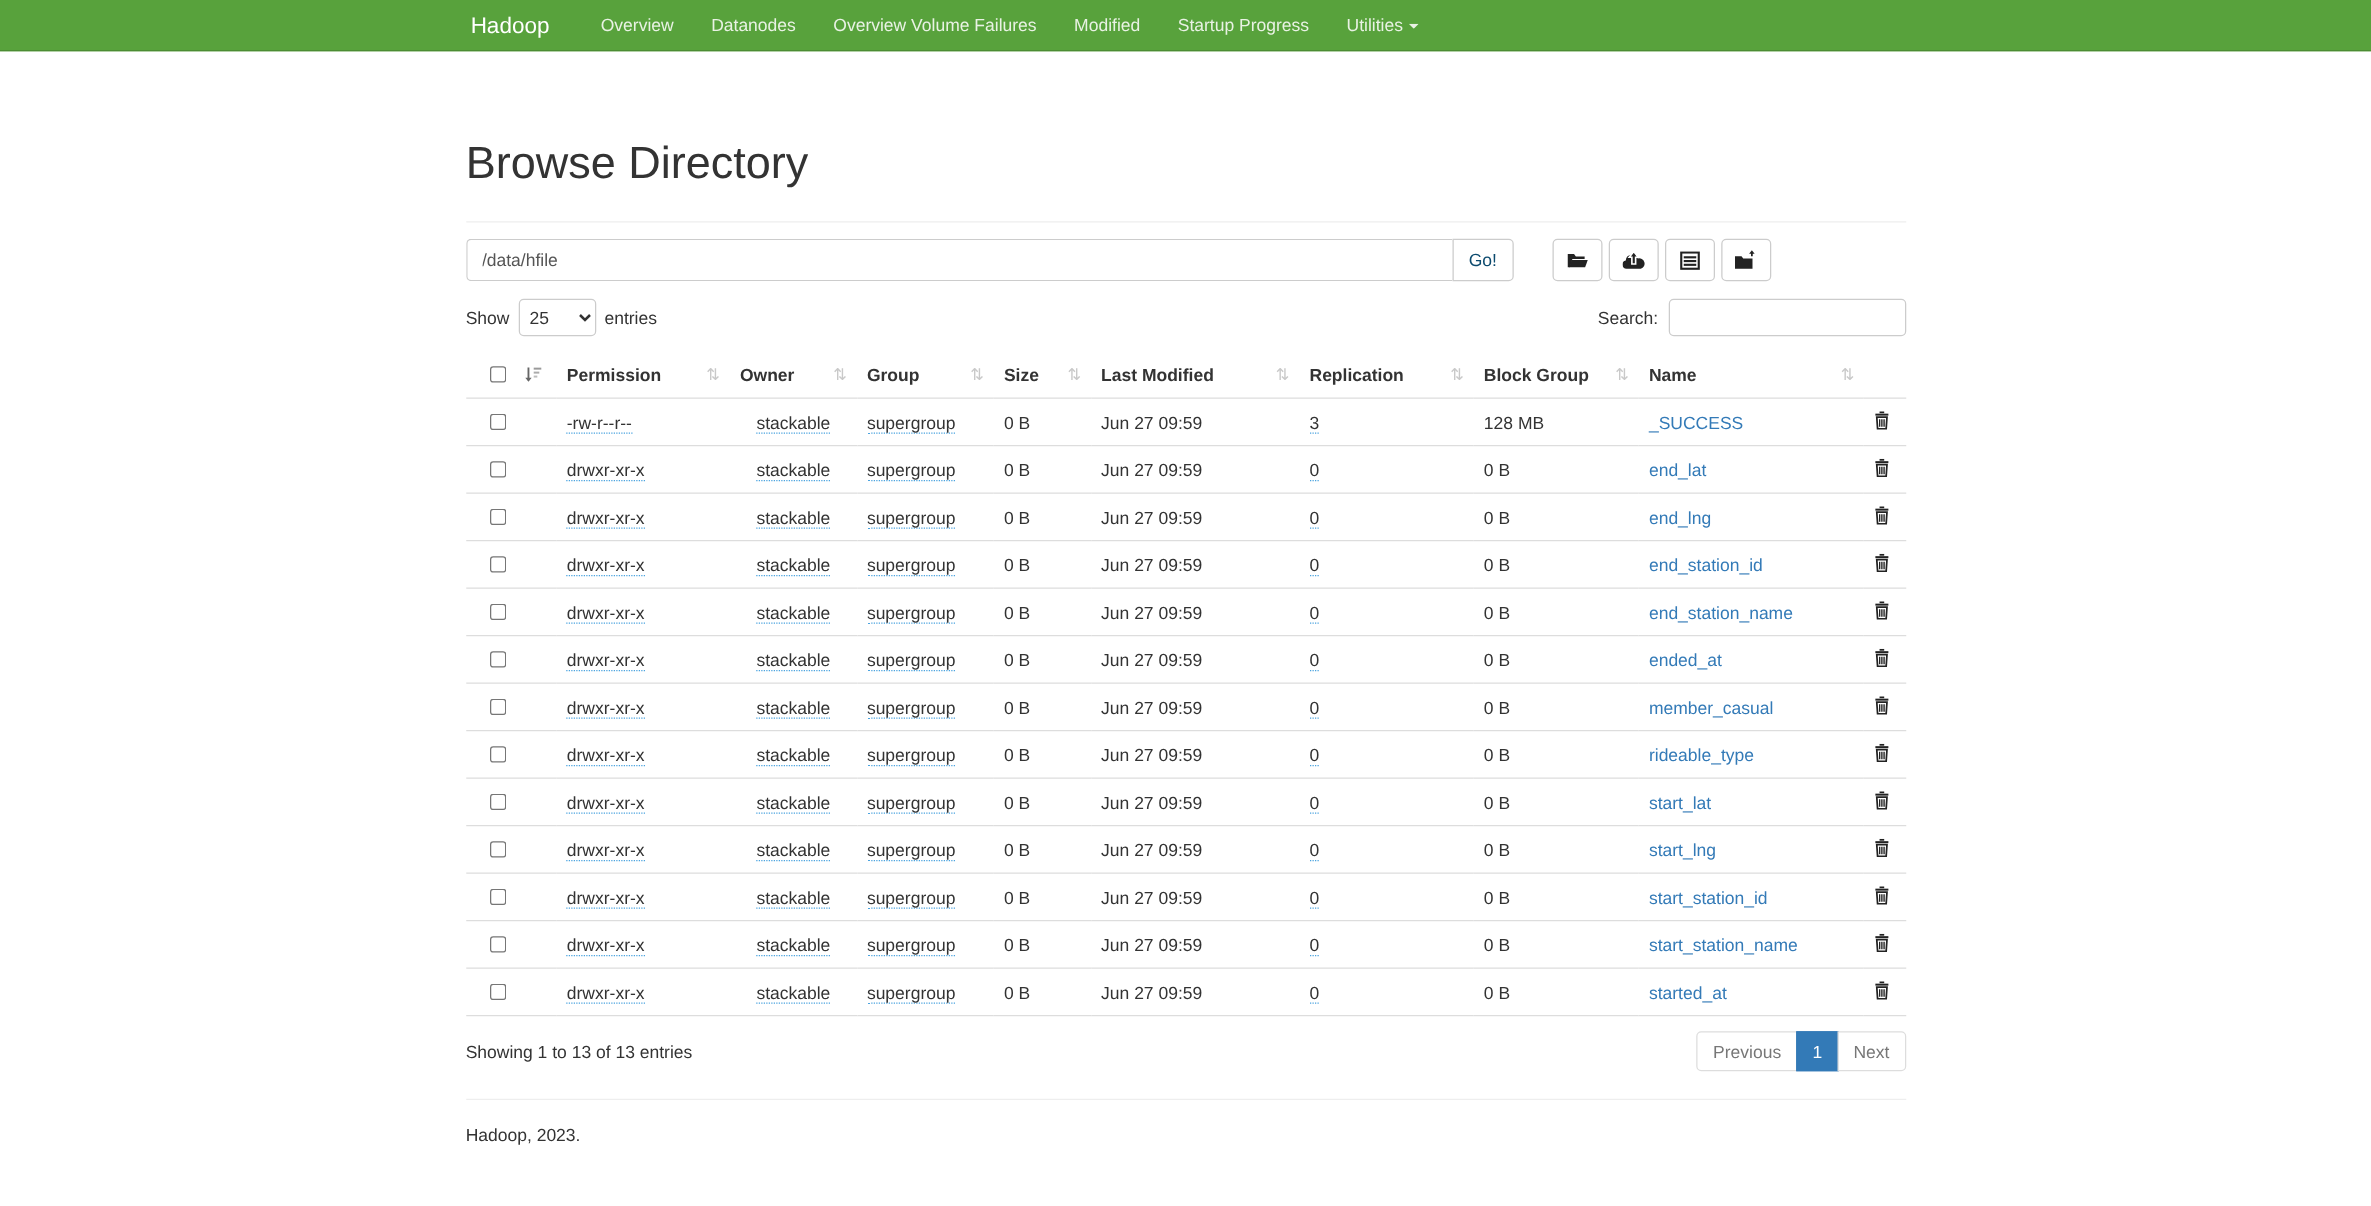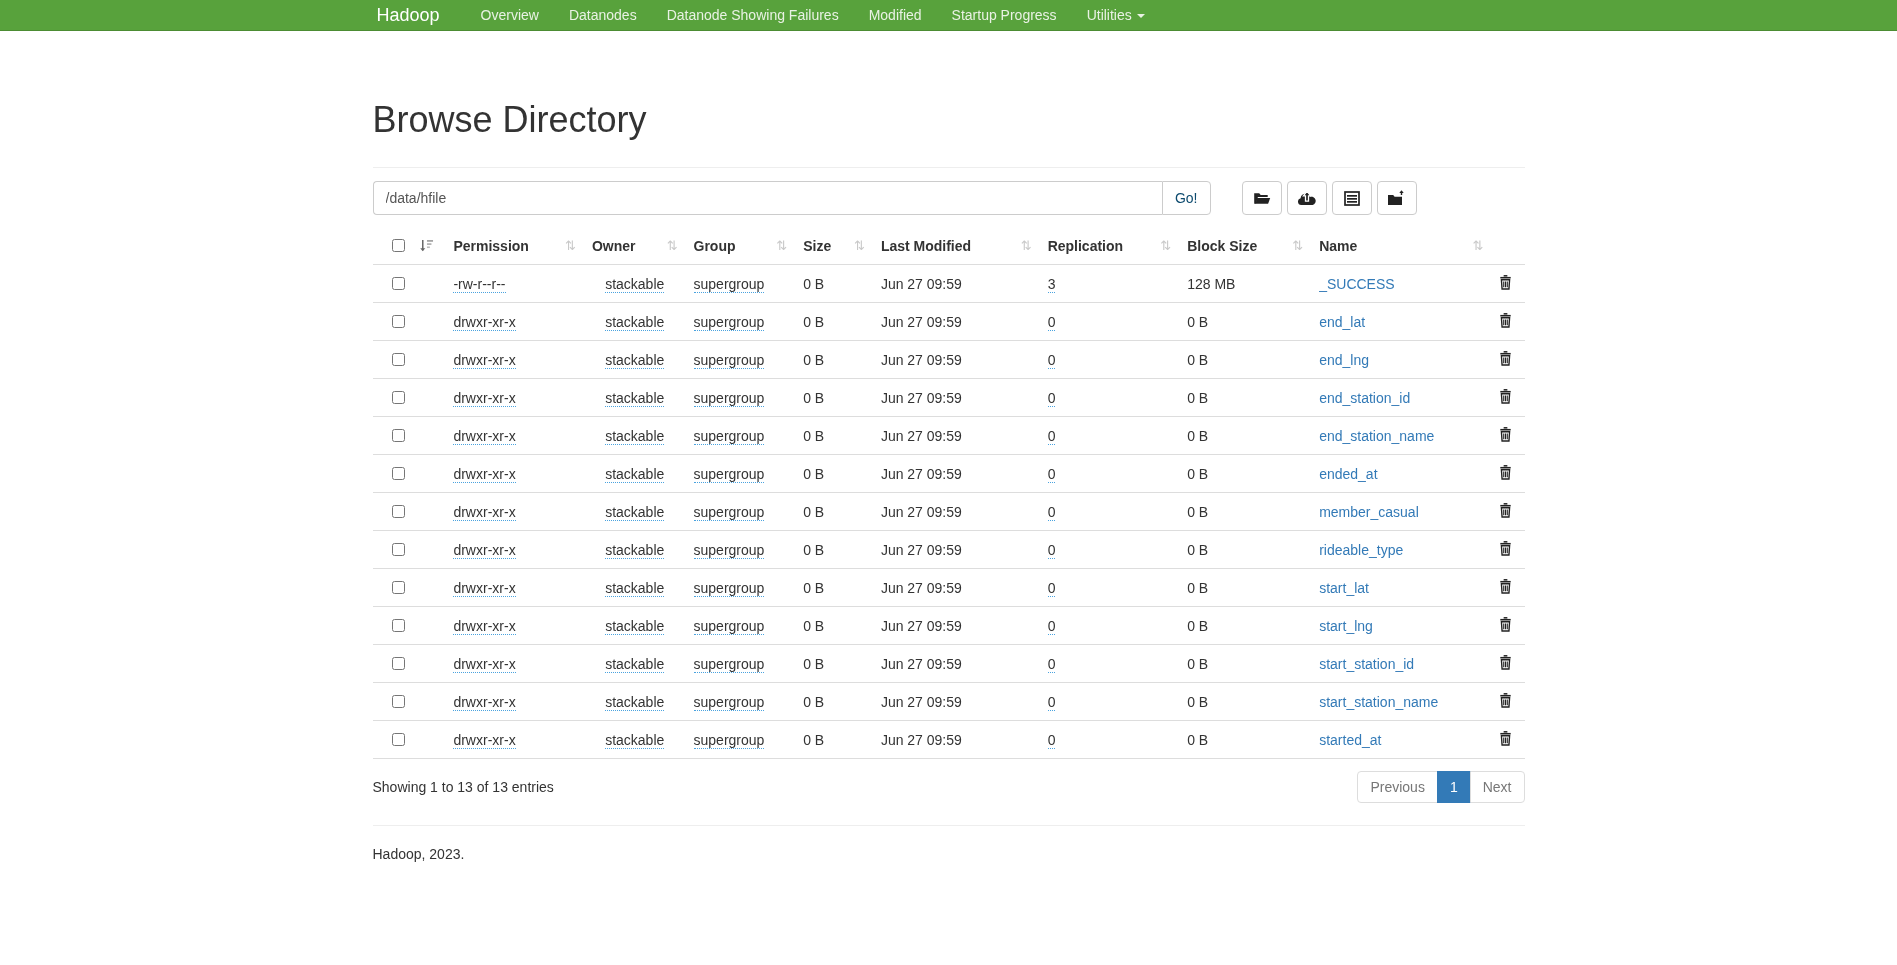--- a/index.html
+++ b/index.html
@@ -1,20 +1,20 @@
 <!DOCTYPE html>
 <html><head>
 <meta charset="utf-8">
 <style>
   * { box-sizing: border-box; }
   html,body { margin:0; padding:0; background:#fff; }
   body { font-family:"Liberation Sans", sans-serif; font-size:14px; color:#333; width:1897px; height:965px; overflow:hidden; }
 
   
-  .navbar { height:31px; background:#58A23C; border-bottom:1px solid #4c8c33; }
+  .navbar { height:41px; background:#58A23C; border-bottom:1px solid #4c8c33; }
   .navbar .container { display:flex; align-items:center; height:100%; }
   .container { width:1152px; margin:0 auto; }
   .brand { color:#fff; font-size:18px; text-decoration:none; margin-right:22px; padding:0 4px; }
   .nav { list-style:none; display:flex; margin:0; padding:0; }
   .nav li a { display:block; line-height:41px; padding:0 15px; color:#e9f2e4; text-decoration:none; font-size:14px; cursor:pointer; }
   .caret { display:inline-block; width:0; height:0; margin-left:5px; vertical-align:middle;
            border-top:4px dashed #e9f2e4; border-right:4px solid transparent; border-left:4px solid transparent; }
 
   
   h1 { font-size:36px; font-weight:400; margin:68px 0 12px 0; color:#333; }
@@ -83,21 +83,21 @@
   <div class="container">
     <a class="brand" href="#">Hadoop</a>
     <ul class="nav" id="nav-items">
         <li>
           <a>Overview</a>
         </li>
         <li>
           <a>Datanodes</a>
         </li>
         <li>
-          <a>Datanode Showing Failures</a>
+          <a>Overview Volume Failures</a>
         </li>
         <li>
           <a>Modified</a>
         </li>
         <li>
           <a>Startup Progress</a>
         </li>
         <li>
           <a>Utilities<span class="caret"></span></a>
         </li>
@@ -139,20 +139,33 @@
       <button class="icon-btn" title="">
         <svg width="19" height="16" viewBox="0 0 19 16">
           <path fill="#222" d="M1 5h5.2l1.4 1.7H15V15H1z"></path>
           <path fill="none" stroke="#222" stroke-width="1.4" d="M14.5 5V1.6"></path>
           <path fill="#222" d="M14.5.2l2.2 2.8h-4.4z"></path>
         </svg>
       </button>
     </div>
   </div>
 
+  <div class="dt-controls">
+    <div class="dt-length">
+      <span>Show</span>
+      <select>
+        <option>25</option>
+      </select>
+      <span>entries</span>
+    </div>
+    <div class="dt-search">
+      <span>Search:</span>
+      <input type="text" value="" style="">
+    </div>
+  </div>
 
   <table>
     <thead>
       <tr>
         <th class="c-check">
           <span class="th-check">
             <input type="checkbox" style="">
             <svg width="15" height="14" viewBox="0 0 16 15">
               <path d="M4 1v11" stroke="#666" stroke-width="1.6" fill="none"></path>
               <path d="M4 13.2L1.3 9.8h5.4z" fill="#666"></path>
@@ -194,21 +207,21 @@
             </span>
           </th>
           <th class="c-rep">
             <span class="th-inner">
               <span>Replication</span>
               <span class="sort-glyph">⇅</span>
             </span>
           </th>
           <th class="c-block">
             <span class="th-inner">
-              <span>Block Size</span>
+              <span>Block Group</span>
               <span class="sort-glyph">⇅</span>
             </span>
           </th>
           <th class="c-name">
             <span class="th-inner">
               <span>Name</span>
               <span class="sort-glyph">⇅</span>
             </span>
           </th>
           <th class="c-trash"></th>

